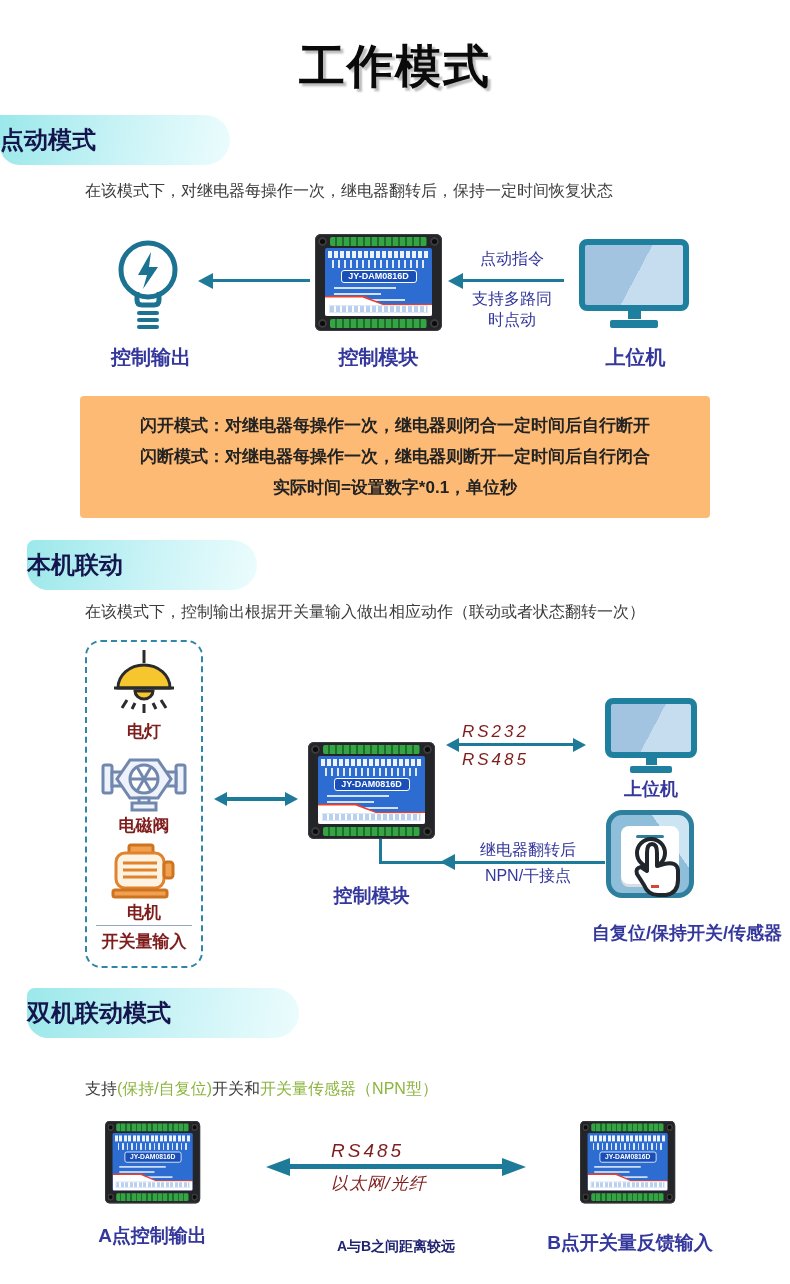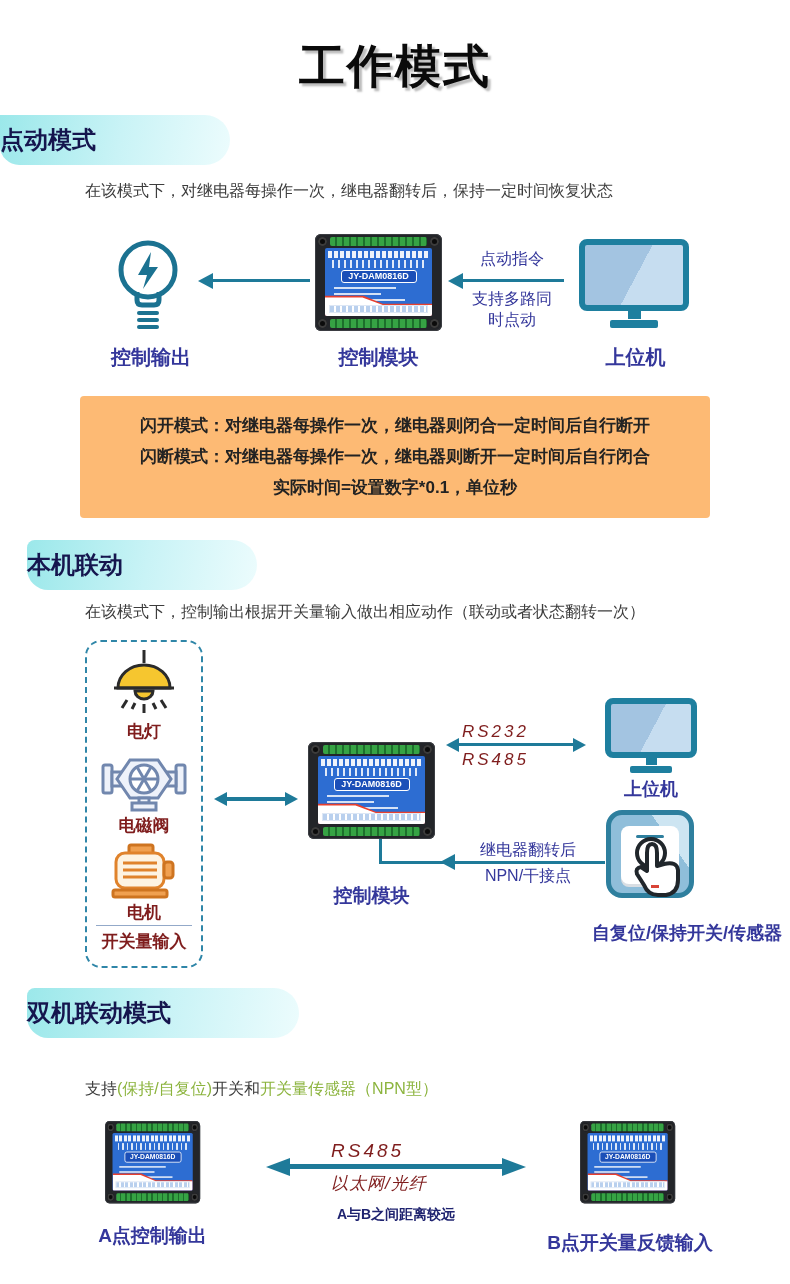--- a/index.html
+++ b/index.html
@@ -274,21 +274,21 @@
       </div>
     </div>
   </div>
   <div class="abs lbl" style="left:80px; top:1223px; width:145px; font-size:19px;">A点控制输出</div>
 
   <div class="abs tri-l big" style="left:266px; top:1158px;"></div>
   <div class="abs hline" style="left:288px; top:1164px; width:216px; height:5px;"></div>
   <div class="abs tri-r big" style="left:502px; top:1158px;"></div>
   <div class="abs rs" style="left:331px; top:1140px; width:130px; font-size:19px;">RS485</div>
   <div class="abs rs" style="left:331px; top:1172px; width:130px; letter-spacing:1px;">以太网/光纤</div>
-  <div class="abs note-bold" style="left:306px; top:1206px; width:180px;">A与B之间距离较远</div>
+  <div class="abs note-bold" style="left:306px; top:1238px; width:180px;">A与B之间距离较远</div>
 
   <div class="abs" style="left:580px; top:1121px; width:127px; height:97px; transform:scale(0.75,0.85); transform-origin:0 0;">
     <div class="module" style="left:0; top:0;">
       <div class="scr" style="left:3px; top:3px;"></div>
       <div class="scr" style="right:3px; top:3px;"></div>
       <div class="scr" style="left:3px; bottom:3px;"></div>
       <div class="scr" style="right:3px; bottom:3px;"></div>
       <div class="gstrip" style="top:3px;"></div>
       <div class="gstrip" style="bottom:3px;"></div>
       <div class="face">

